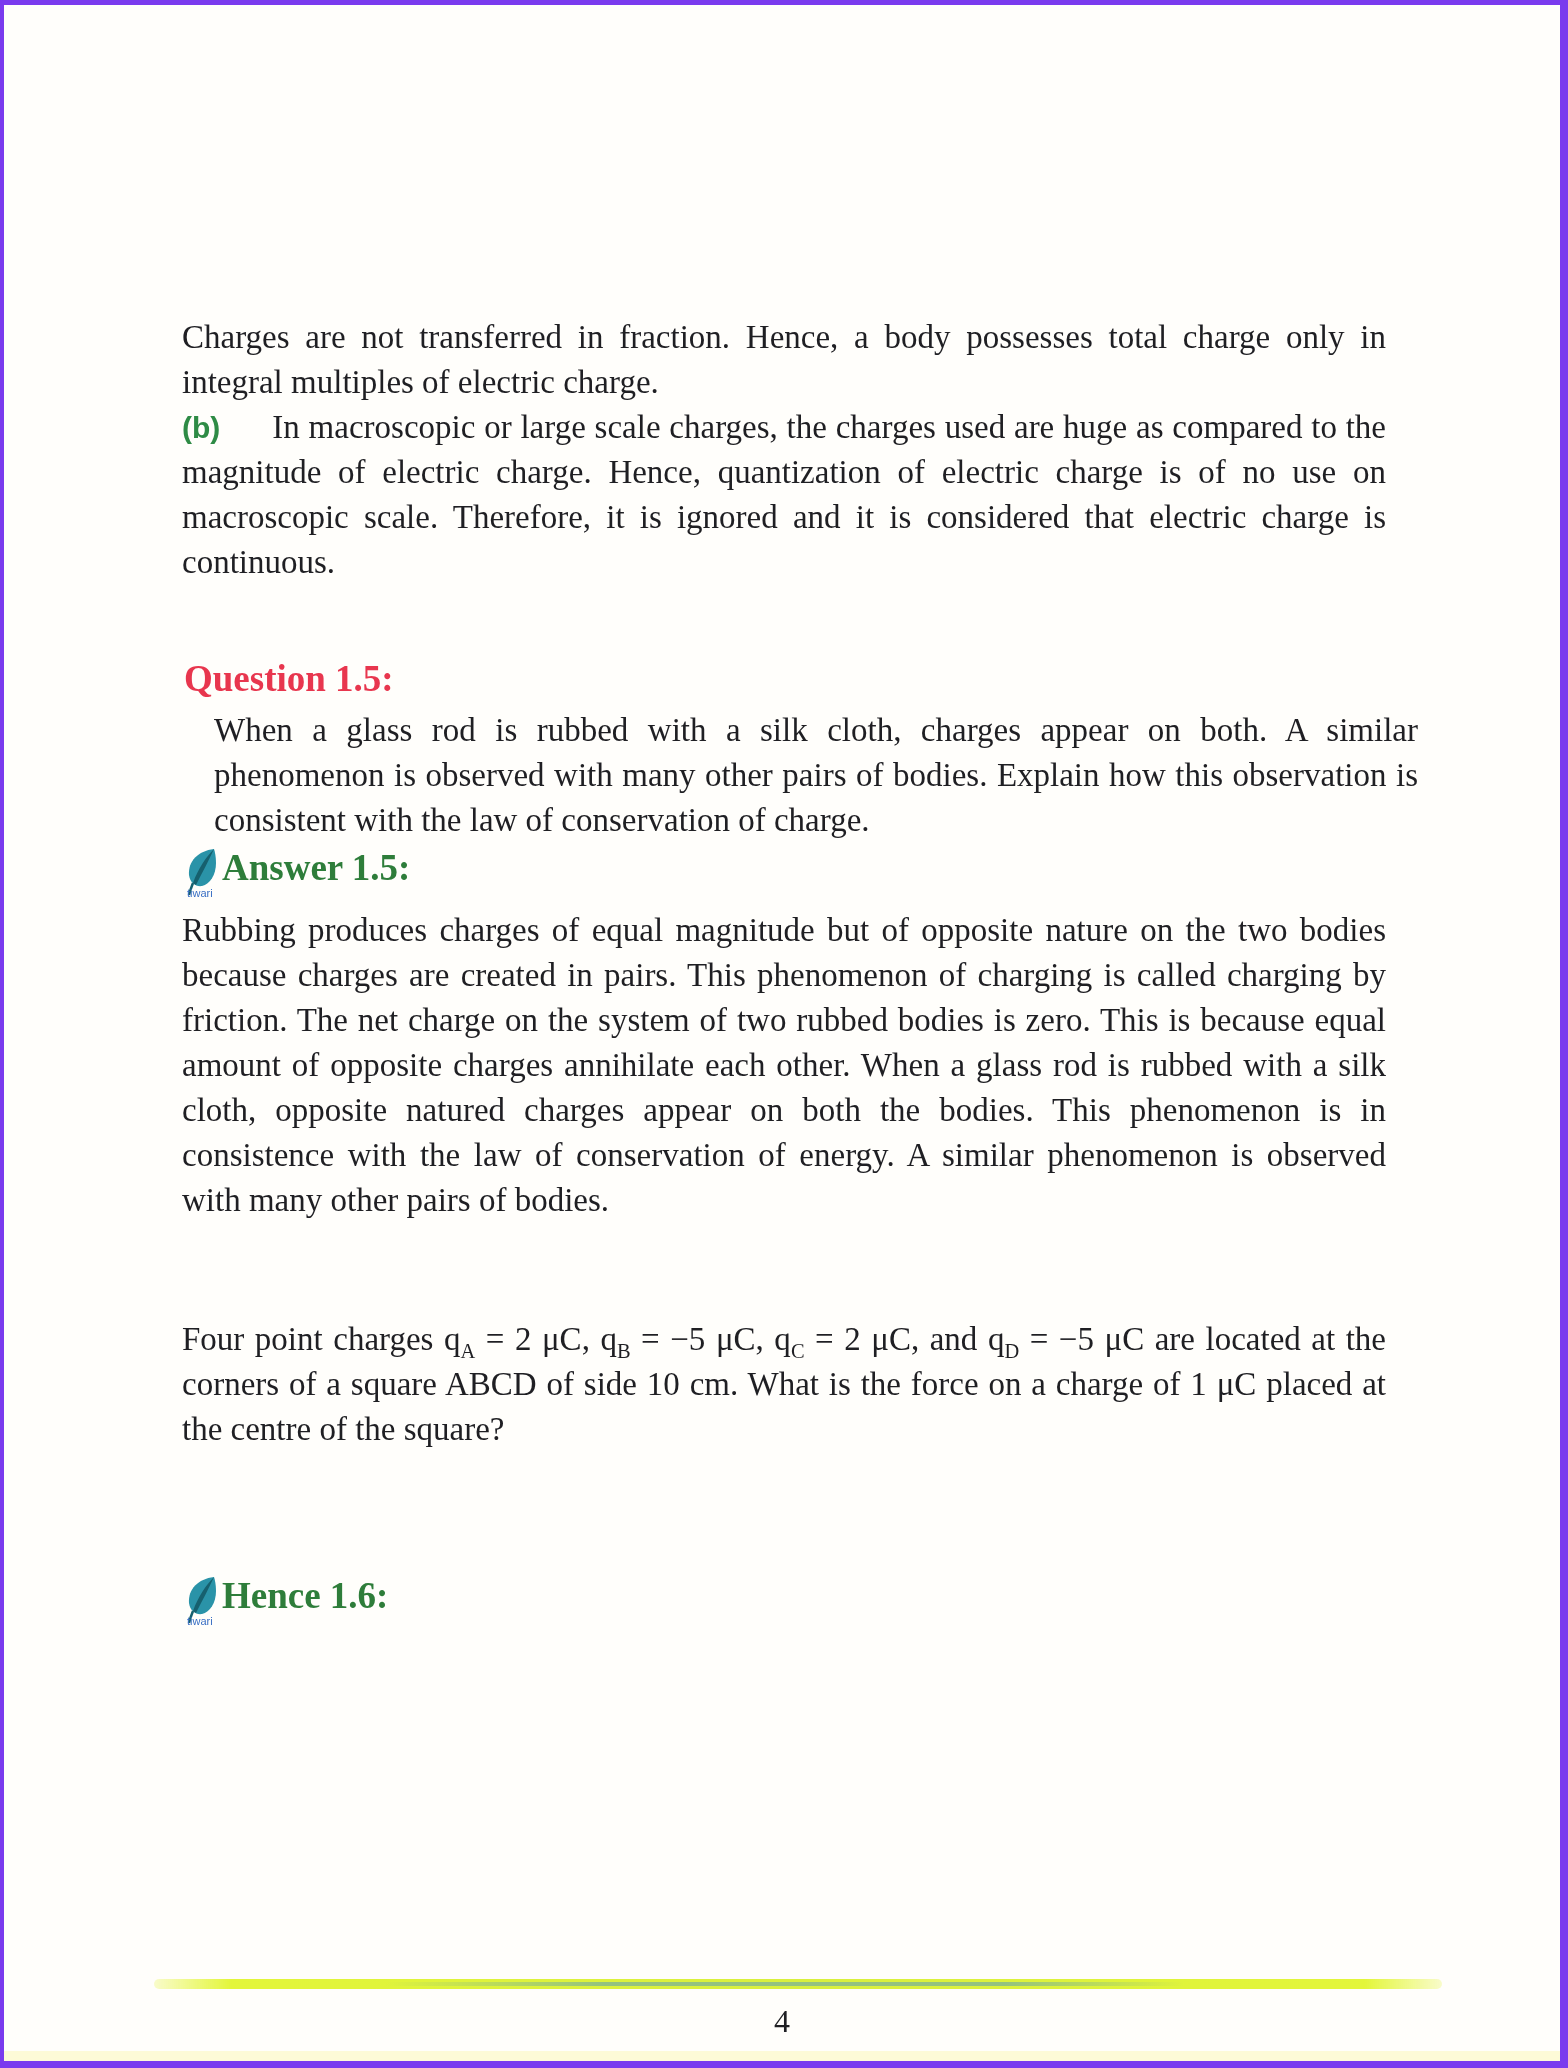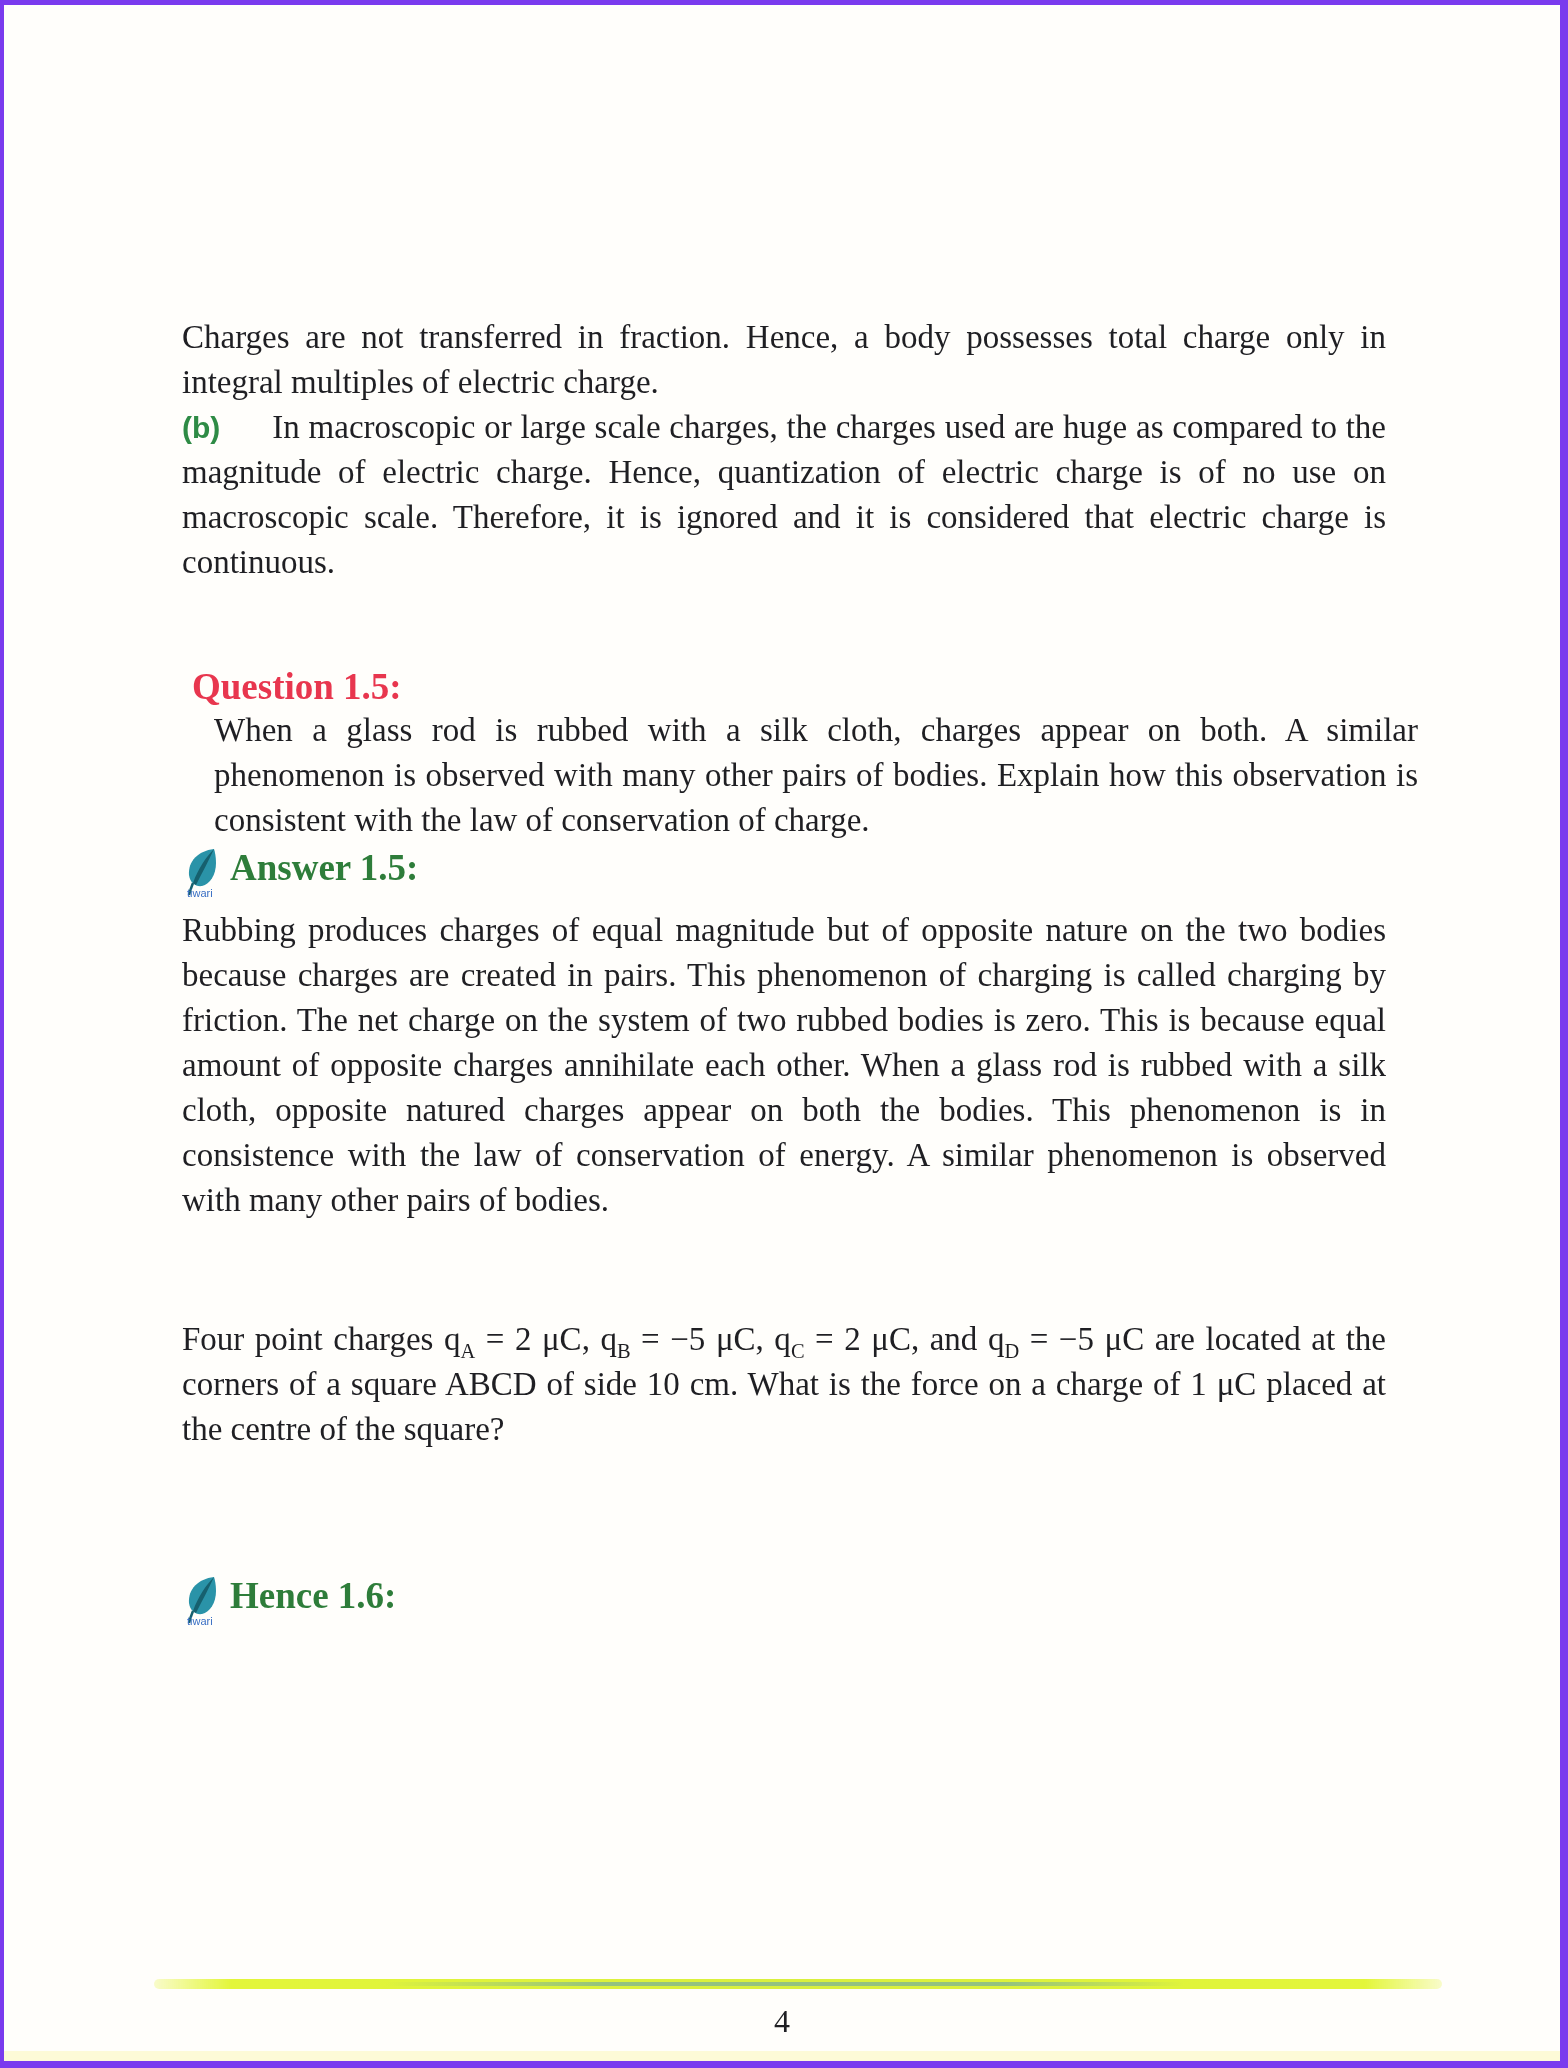--- a/index.html
+++ b/index.html
@@ -16,30 +16,30 @@
     font-family:"Liberation Serif","DejaVu Serif",serif;
   }
   .blk{
     position:absolute;left:178px;width:1204px;
     margin:0;
     font-size:33px;line-height:45px;
     color:#1f1f23;
     text-align:justify;
   }
   .qhead{
-    position:absolute;left:180px;width:1204px;margin:8px;
+    position:absolute;left:180px;width:1204px;margin:0;
     font-size:37px;line-height:42px;font-weight:bold;
     color:#e8364e;text-align:left;
   }
   .ahead-row{
     position:absolute;left:176px;display:flex;align-items:flex-start;
   }
   .ahead-text{
     font-size:37px;line-height:46px;font-weight:bold;
-    color:#2e7d3a;margin-left:8px;font-family:Liberation Serif, serif;
+    color:#2e7d3a;font-family:Liberation Serif, serif;
   }
   .blabel{
     font-family:"Liberation Sans","DejaVu Sans",sans-serif;
     font-weight:bold;color:#2e8b45;font-size:30px;
     margin-right:52px;
   }
   sub{font-size:0.62em;line-height:0;}
   .logo{width:42px;height:52px;flex:0 0 auto;margin-top:2px;}
   .footer-line{
     position:absolute;left:150px;top:1974px;width:1288px;height:10px;

